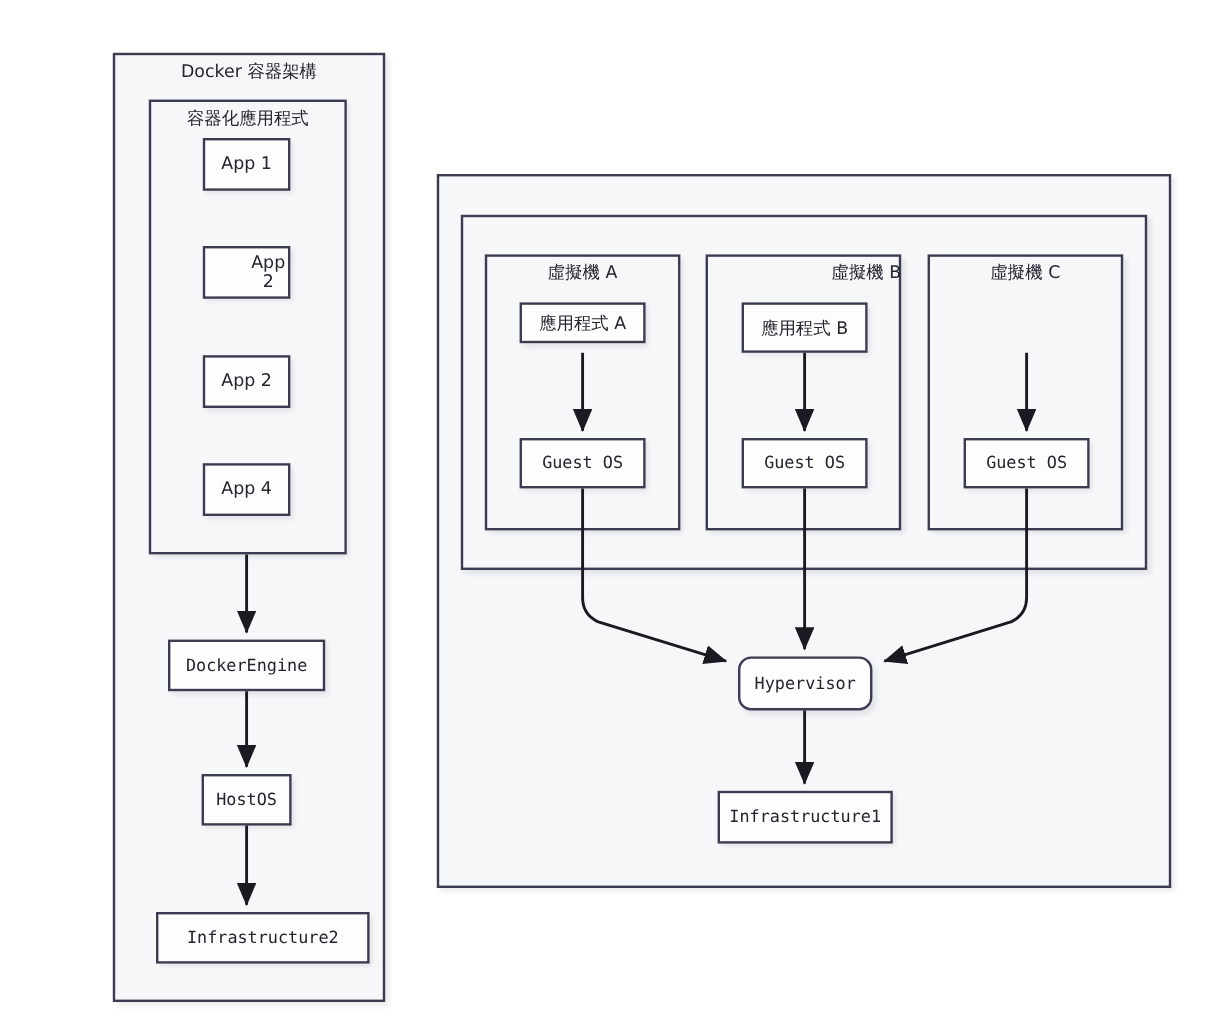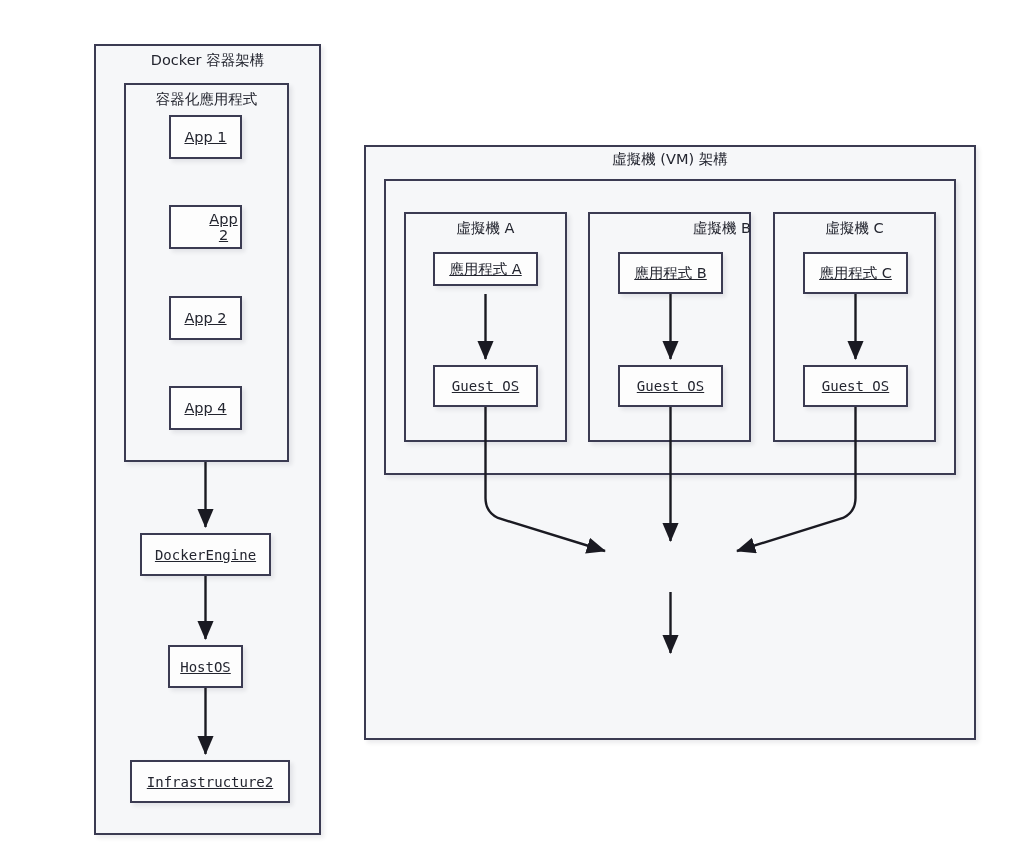--- a/index.html
+++ b/index.html
@@ -53,21 +53,20 @@
     z-index: 4;
   }
   .node {
     display: flex;
     align-items: center;
     justify-content: center;
     text-align: center;
     font-size: 14.5px;
     background: #fdfdfd;
     color: #23252f;
-    text-decoration: underline;
   }
   .node.mono {
     font-family: "DejaVu Sans Mono", "Liberation Mono", monospace;
     font-size: 14px;
     letter-spacing: 0px;
   }
   .node.rounded {
     border-radius: 11px;
   }
 </style>
@@ -94,26 +93,25 @@
   <div class="box node" style="left:153px; top:386px; width:73px; height:44px;">
     <span>App 4</span>
   </div>
 
   <div class="box node mono" style="left:124px; top:533px; width:131px; height:43px;">
     <span>DockerEngine</span>
   </div>
   <div class="box node mono" style="left:152px; top:645px; width:75px; height:43px;">
     <span>HostOS</span>
   </div>
-  <div class="box node mono" style="left:114px; top:760px; width:160px; height:43px;">
+  <div class="box node mono" style="left:114px; top:760px; width:178px; height:43px;">
     <span>Infrastructure2</span>
   </div>
 
   <div class="box panel" style="left:348px; top:145px; width:612px; height:595px;"></div>
-  <div class="panel-title" style="left:348px; top:152px; width:612px;">虛擬機 (VM) 架構</div>
 
   <div class="box panel" style="left:368px; top:179px; width:572px; height:296px;"></div>
 
   <div class="box panel" style="left:388px; top:212px; width:163px; height:230px;"></div>
   <div class="panel-title" style="left:388px; top:221px; width:163px;">虛擬機 A</div>
   <div class="box node" style="left:417px; top:252px; width:105px; height:34px;">
     <span>應用程式 A</span>
   </div>
   <div class="box node mono" style="left:417px; top:365px; width:105px; height:42px;">
     <span>Guest OS</span>
@@ -123,27 +121,30 @@
   <div class="panel-title" style="left:572px; top:221px; width:163px;text-align:right;">虛擬機 B</div>
   <div class="box node" style="left:602px; top:252px; width:105px; height:42px;text-align:center;">
     <span>應用程式 B</span>
   </div>
   <div class="box node mono" style="left:602px; top:365px; width:105px; height:42px;">
     <span>Guest OS</span>
   </div>
 
   <div class="box panel" style="left:757px; top:212px; width:163px; height:230px;"></div>
   <div class="panel-title" style="left:757px; top:221px; width:163px;">虛擬機 C</div>
-  <div class="box node" style="left:787px; top:252px; width:105px; height:42px;">
-    <span>應用程式 C</span>
-  </div>
   <div class="box node mono" style="left:787px; top:365px; width:105px; height:42px;">
     <span>Guest OS</span>
   </div>
 
+  <div class="box node mono rounded" style="left:599px; top:547px; width:112px; height:45px;">
+    <span>Hypervisor</span>
+  </div>
+  <div class="box node mono" style="left:582px; top:659px; width:146px; height:44px;">
+    <span>Infrastructure1</span>
+  </div>
 
   <svg id="edges" viewBox="0 0 1024 849" xmlns="http://www.w3.org/2000/svg">
     <defs>
       <marker id="arrowhead" markerWidth="9" markerHeight="9" refX="7.6" refY="3.4" orient="auto" markerUnits="strokeWidth">
         <path d="M0,0 L8,3.4 L0,6.8 z" fill="#1a1a22"></path>
       </marker>
     </defs>
 
     <path d="M189.5,462 L189.5,527" stroke="#1a1a22" stroke-width="2.4" fill="none" marker-end="url(#arrowhead)"></path>
 

